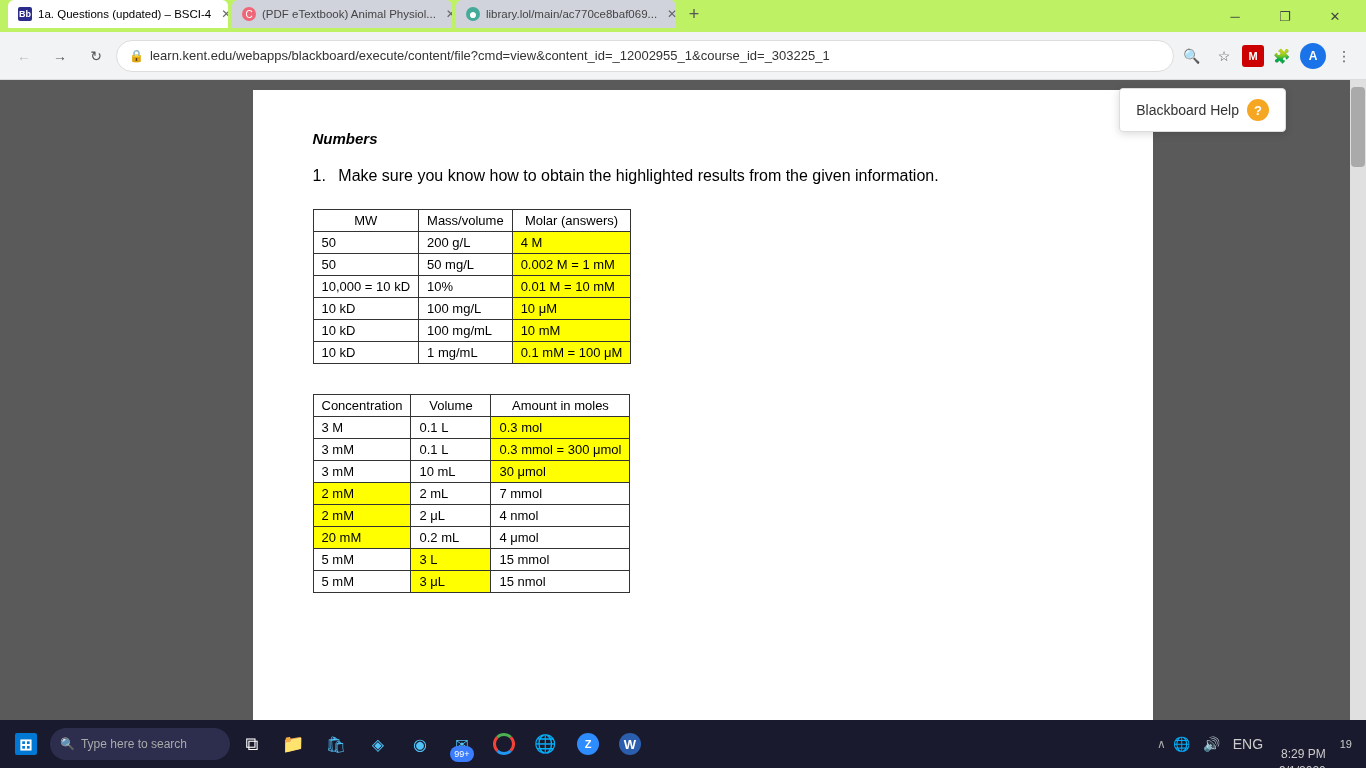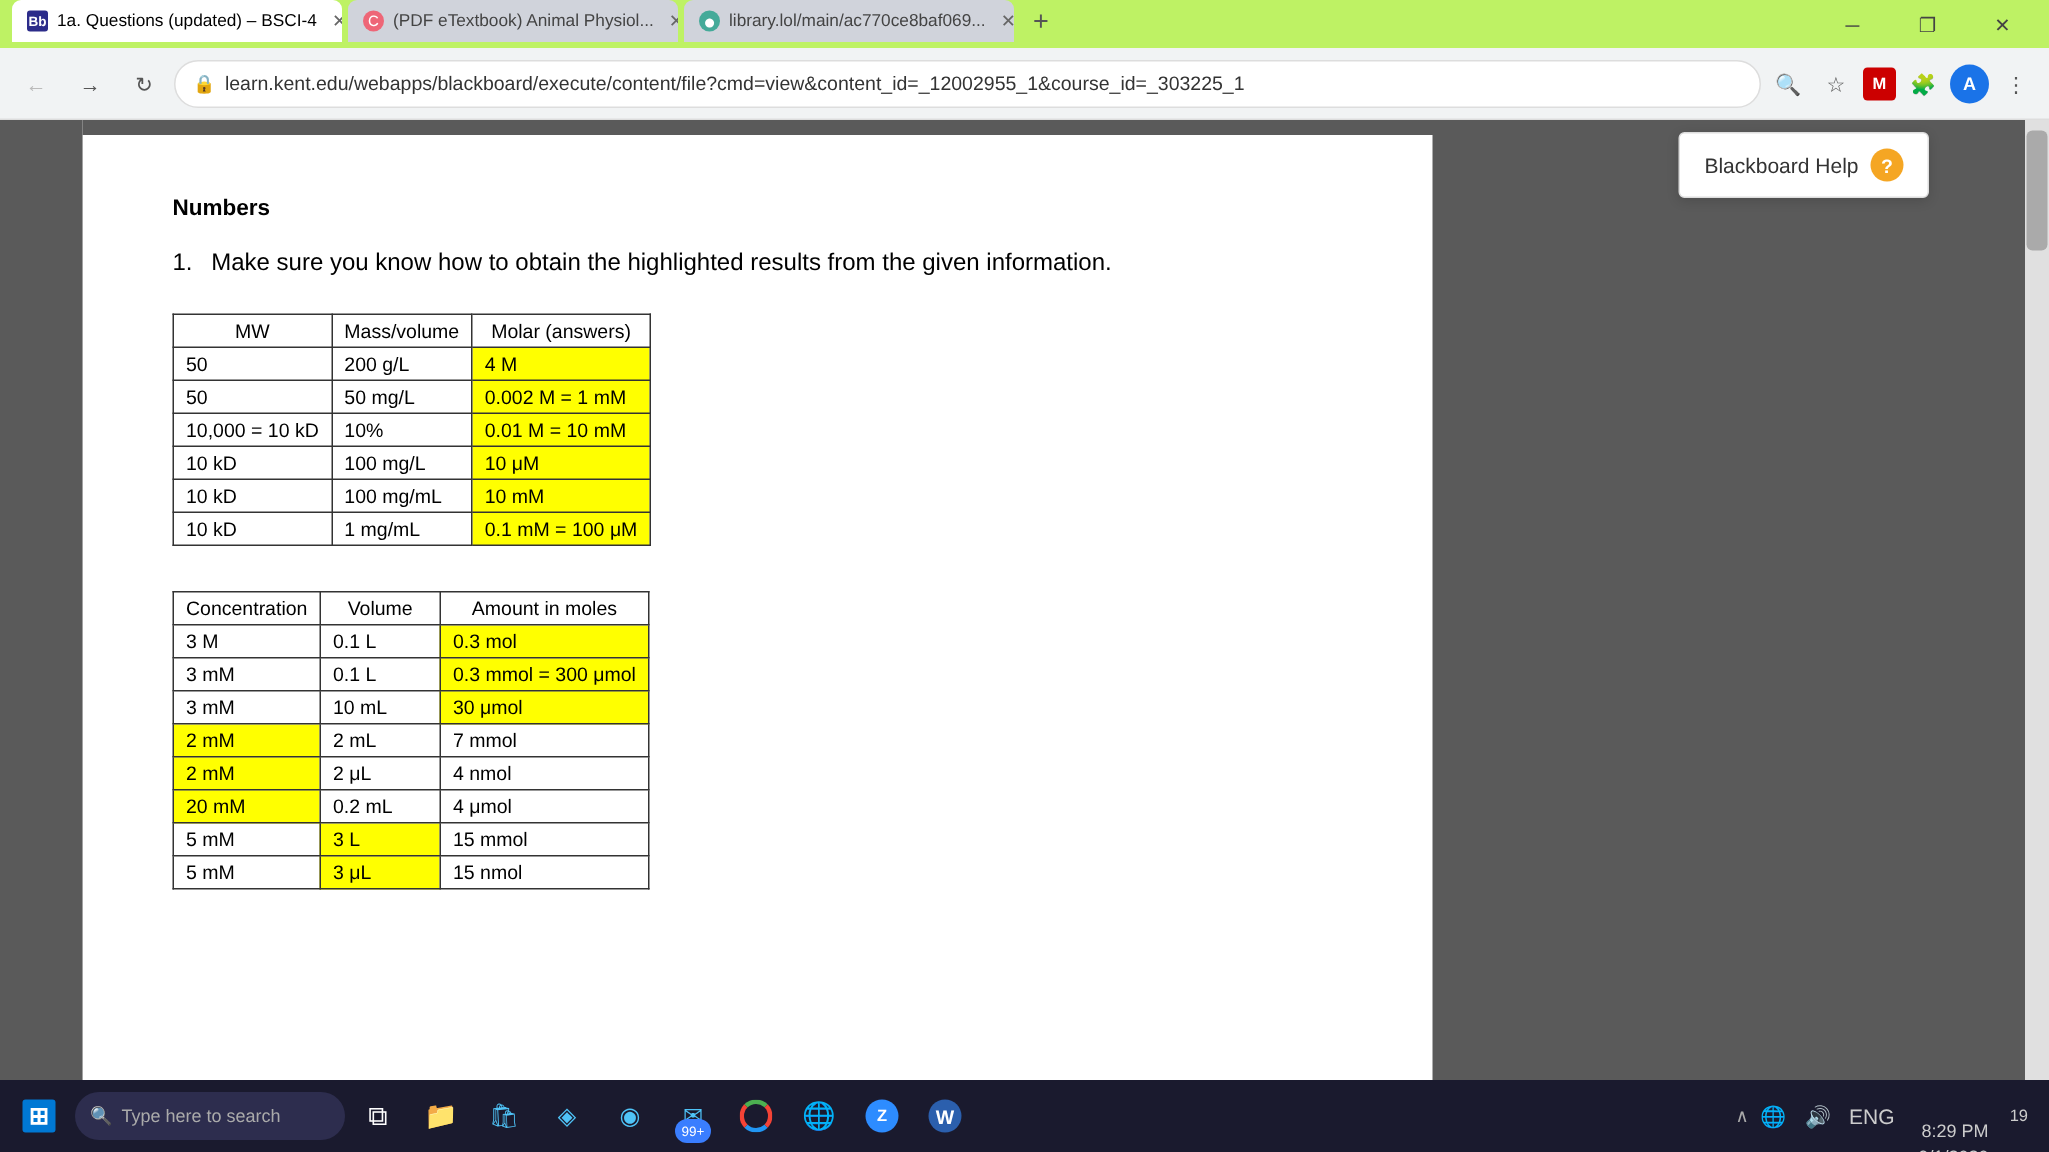--- a/index.html
+++ b/index.html
@@ -86,20 +86,21 @@
     .left-sidebar { width: 55px; background: #5a5a5a; height: 100%; }
     .right-sidebar { width: 16px; background: #5a5a5a; height: 100%; position: relative; }
     .scrollbar-track { width: 16px; height: 100%; background: #e0e0e0; }
     .scrollbar-thumb { width: 14px; height: 80px; background: #aaa; border-radius: 4px; margin: 2px auto; position: absolute; top: 5px; left: 1px; }
 
     .page-area {
       flex: 1;
       background: #5a5a5a;
       display: flex;
       align-items: flex-start;
+      justify-content: center;
       overflow: hidden;
       padding: 10px 0;
     }
 
     .page-content {
       background: #fff;
       width: 900px;
       min-height: 650px;
       padding: 40px 60px;
       position: relative;
@@ -129,21 +130,21 @@
       border-radius: 50%;
       display: flex;
       align-items: center;
       justify-content: center;
       font-weight: bold;
       font-size: 13px;
       color: #fff;
     }
 
     
-    .doc-section-title { font-weight: bold; font-size: 15px; margin-bottom: 20px; }
+    .doc-section-title { font-weight: bold; font-size: 15px; margin-bottom: 20px; font-style: italic; }
     .doc-instruction { margin-bottom: 24px; font-size: 16px; }
 
     
     .table-wrapper { margin-bottom: 30px; }
     table { border-collapse: collapse; font-size: 13px; }
     table td, table th {
       border: 1px solid #333;
       padding: 3px 8px;
       min-width: 80px;
     }

